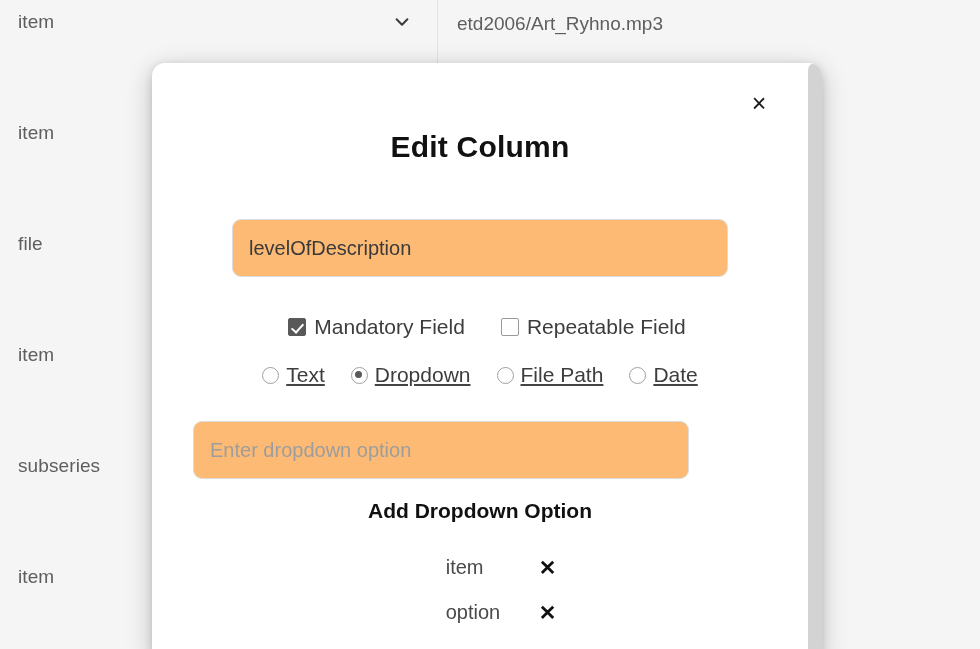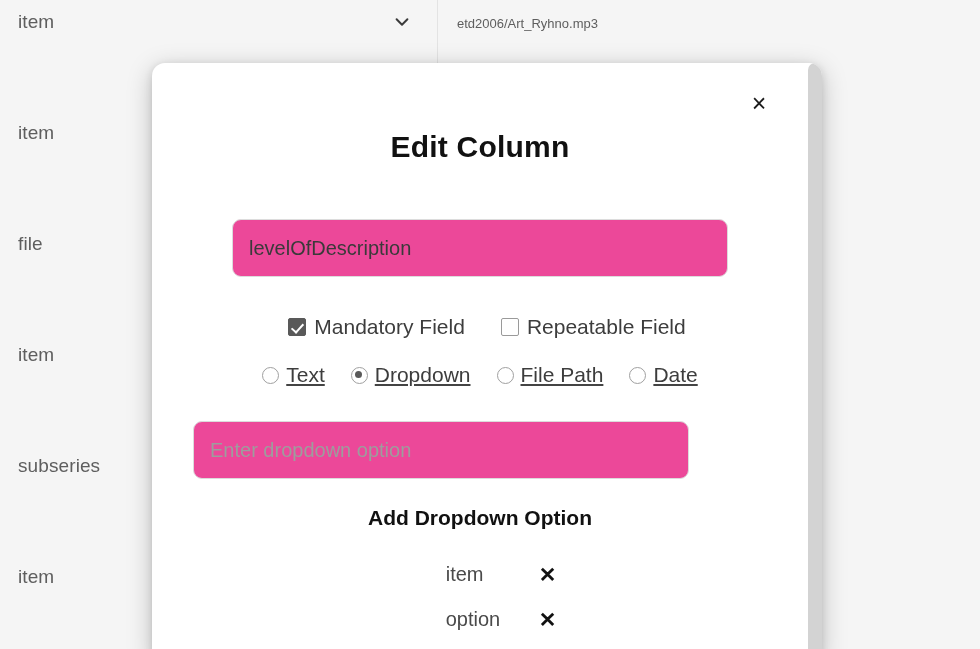--- a/index.html
+++ b/index.html
@@ -63,21 +63,21 @@
     position: absolute;
     left: 439px;
     right: 0;
     top: 0;
     height: 100%;
     box-sizing: border-box;
     padding: 14px 0 0 18px;
     overflow: hidden;
   }
   .cell-right .cell-text {
-    font-size: 13px;
+    font-size: 19px;
     color: #5e5e5e;
     line-height: 26px;
     white-space: pre;
     display: block;
   }
 
   
   #modal-overlay {
     position: absolute;
     inset: 0;
@@ -141,21 +141,21 @@
     box-sizing: border-box;
     width: 496px;
     height: 58px;
     margin: 55px auto 0 auto;
     border: 1px solid #dcdcdc;
     border-radius: 9px;
     padding: 0 16px;
     font-size: 20px;
     color: #3a3a3a;
     font-family: "Liberation Sans", sans-serif;
-    background: #ec4899;
+    background: #fdba74;
     outline: none;
   }
   .text-input::placeholder { color: #9d9d9d; }
 
   .check-row {
     margin-top: 37px;
     display: flex;
     justify-content: center;
     align-items: center;
     width: 656px;
@@ -237,21 +237,21 @@
     width: 7px;
     height: 7px;
     border-radius: 50%;
     background: #5a5a5a;
   }
 
   .add-option-btn {
     display: block;
     width: 656px;
     text-align: center;
-    margin-top: 27px;
+    margin-top: 20px;
     font-size: 21px;
     font-weight: bold;
     color: #111;
     background: none;
     border: none;
     padding: 0;
     cursor: pointer;
     font-family: "Liberation Sans", sans-serif;
   }
 

